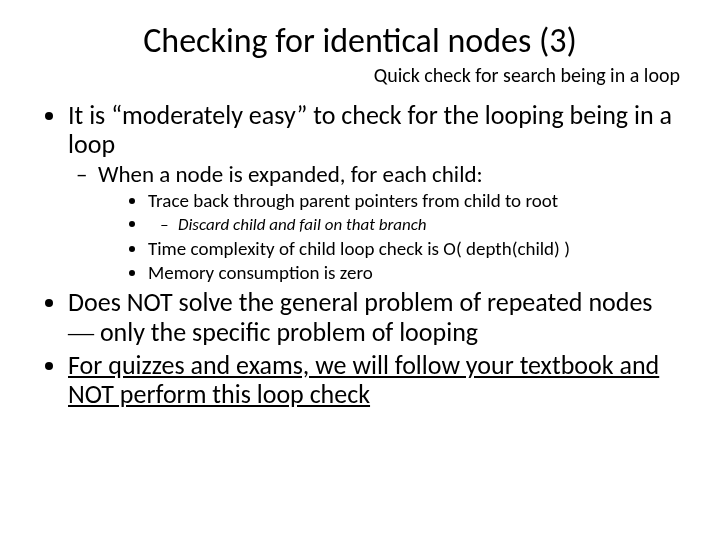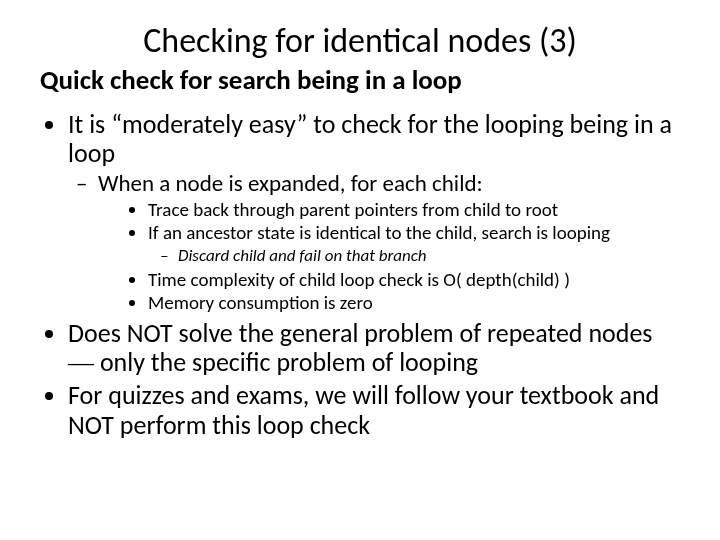--- a/index.html
+++ b/index.html
@@ -19,23 +19,23 @@
     padding: 20px 40px 20px 40px;
   }
   .title {
     text-align: center;
     font-size: 34px;
     font-weight: 400;
     margin: 0 0 2px 0;
     letter-spacing: 0px;
   }
   .subtitle {
-    text-align: left;
-    font-size: 27px;
-    font-weight: 700;
+    text-align: right;
+    font-size: 20px;
+    font-weight: 400;
     margin: 0 0 14px 0;
   }
   ul.l1 {
     margin: 0;
     padding-left: 28px;
     list-style: disc;
   }
   ul.l1 > li {
     font-size: 26px;
     line-height: 1.12;
@@ -77,41 +77,40 @@
     font-size: 17px;
     line-height: 1.2;
     position: relative;
     font-style: italic;
   }
   ul.l4 > li::before {
     content: "–";
     position: absolute;
     left: -18px;
   }
-  .underline { }
+  .underline { text-decoration: underline; }
   .emdash { font-family: "Times New Roman", serif; }
 </style>
 </head>
 <body>
 
 <div class="slide">
 
   <h1 class="title">Checking for identical nodes (3)</h1>
   <h2 class="subtitle">Quick check for search being in a loop</h2>
 
   <ul class="l1">
     <li>
       <span>It is “moderately easy” to check for the looping being in a loop</span>
       <ul class="l2">
         <li>
           <span>When a node is expanded, for each child:</span>
           <ul class="l3">
             <li>Trace back through parent pointers from child to root</li>
             <li>
-              <span>If an ancestor state is identical to the child, search is looping</span>
               <ul class="l4">
                 <li>Discard child and fail on that branch</li>
               </ul>
             </li>
             <li>Time complexity of child loop check is O( depth(child) )</li>
             <li>
               <span>Memory consumption is zero</span>
             </li>
           </ul>
         </li>

